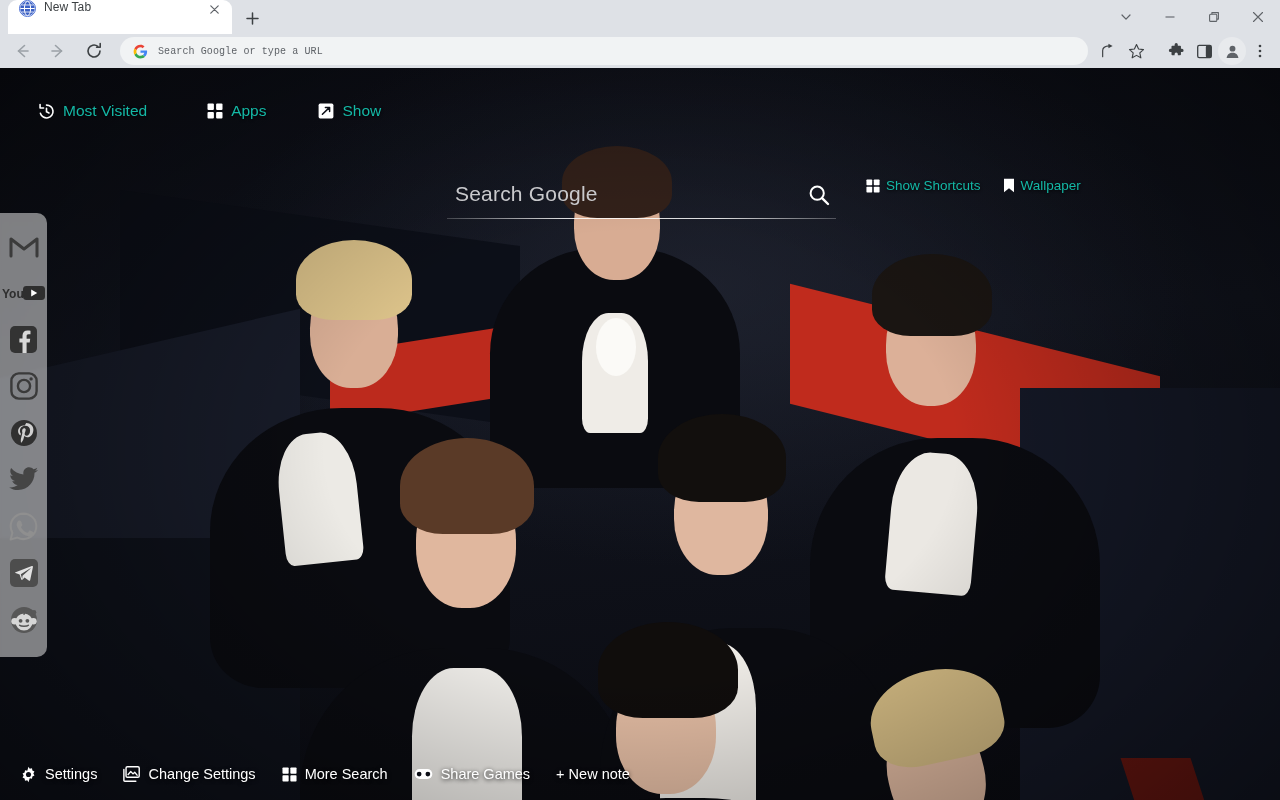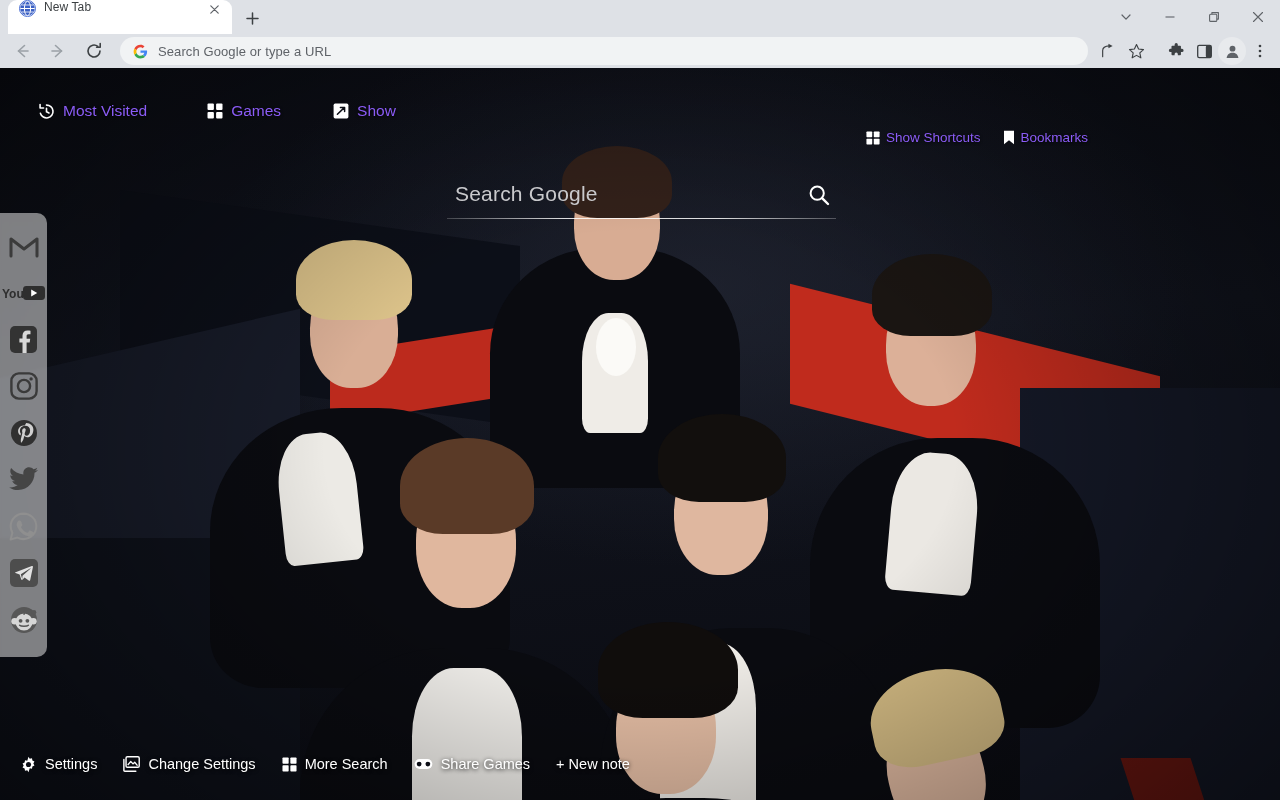--- a/index.html
+++ b/index.html
@@ -45,21 +45,21 @@
   }
   .nav-btn {
     width:30px; height:30px; border-radius:50%; margin:0 3px;
     display:flex; align-items:center; justify-content:center; flex:0 0 30px;
   }
   .omnibox {
     flex:1; height:28px; background:#f1f3f4; border-radius:14px;
     display:flex; align-items:center; padding:0 12px 0 13px; gap:10px;
     margin:0 6px 0 8px;
   }
-  .omni-placeholder { font-size:13px; color:#5f6368; letter-spacing:.1px; }
+  .omni-placeholder { font-size:10px; color:#5f6368; letter-spacing:.1px;font-family:Liberation Mono, monospace; }
   .tb-icon {
     width:28px; height:28px; border-radius:50%; flex:0 0 28px;
     display:flex; align-items:center; justify-content:center;
   }
 
   
   .ntp {
     position:relative; width:1280px; height:732px; overflow:hidden;
     background:#07080c;
   }
@@ -102,24 +102,24 @@
 
   
   .ntp-topnav {
     position:absolute; left:0; top:0; width:1280px; height:86px;
     display:flex; align-items:center; z-index:6;
   }
   .nav-left { display:flex; align-items:center; gap:30px; margin-left:38px; }
   .nav-right { display:flex; align-items:center; gap:22px; position:absolute; left:866px; top:62px; }
   .navlink {
     display:flex; align-items:center; gap:8px;
-    color:#8b5cf6; font-size:15.5px; white-space:nowrap;
+    color:#14b8a6; font-size:15.5px; white-space:nowrap;
     text-shadow:0 1px 3px rgba(0,0,0,.85);
   }
-  .navlink.small { font-size:13.5px; gap:6px; }
+  .navlink.small { font-size:13.5px; gap:6px;margin-top:48px; }
   .navlink .ic { display:flex; align-items:center; justify-content:center; }
 
   
   .ntp-search {
     position:absolute; left:447px; top:110px; width:389px; z-index:6;
   }
   .search-row { display:flex; align-items:center; }
   .search-input {
     flex:1; background:transparent; border:none; outline:none;
     color:#ffffff; font-family:"Liberation Sans", sans-serif;
@@ -140,21 +140,21 @@
     display:flex; flex-direction:column; align-items:center;
     padding:12px 0; gap:0; z-index:6;
     backdrop-filter:blur(1px);
   }
   .social-item {
     width:47px; height:49px; display:flex; align-items:center; justify-content:center;
   }
 
   
   .ntp-bottom {
-    position:absolute; left:0; bottom:14px; width:1280px; height:44px;
+    position:absolute; left:0; bottom:4px; width:1280px; height:44px;
     display:flex; align-items:center; gap:26px; padding-left:20px; z-index:6;
   }
   .botlink {
     display:flex; align-items:center; gap:8px;
     color:#ffffff; font-size:14.5px; white-space:nowrap;
     text-shadow:0 1px 4px rgba(0,0,0,.9);
   }
   .botlink .ic { display:flex; align-items:center; justify-content:center; }
 </style>
 </head>
@@ -375,21 +375,21 @@
 
       <div class="navlink" style="margin-left:30px;">
         <span class="ic">
           <svg width="16" height="16" viewBox="0 0 16 16">
             <rect x="0.5" y="0.5" width="6.4" height="6.4" rx="1" fill="#fff"></rect>
             <rect x="9.1" y="0.5" width="6.4" height="6.4" rx="1" fill="#fff"></rect>
             <rect x="0.5" y="9.1" width="6.4" height="6.4" rx="1" fill="#fff"></rect>
             <rect x="9.1" y="9.1" width="6.4" height="6.4" rx="1" fill="#fff"></rect>
           </svg>
         </span>
-        <span>Games</span>
+        <span>Apps</span>
       </div>
 
       <div class="navlink" style="margin-left:22px;">
         <span class="ic">
           <svg width="16" height="16" viewBox="0 0 16 16">
             <rect x="0.6" y="0.6" width="14.8" height="14.8" rx="1.6" fill="#fff"></rect>
             <path d="M4.4 11.3 L11.3 4.6 M7.4 4.4 L11.6 4.4 L11.6 8.6" stroke="#0c0e16" stroke-width="1.5" fill="none" stroke-linecap="round" stroke-linejoin="round"></path>
           </svg>
         </span>
         <span>Show</span>
@@ -408,21 +408,21 @@
         </span>
         <span>Show Shortcuts</span>
       </div>
 
       <div class="navlink small">
         <span class="ic">
           <svg width="12" height="15" viewBox="0 0 12 15">
             <path d="M1 0.8 L11 0.8 L11 14.2 L6 10.2 L1 14.2 Z" fill="#fff"></path>
           </svg>
         </span>
-        <span>Bookmarks</span>
+        <span>Wallpaper</span>
       </div>
     </div>
   </div>
 
   <div class="ntp-search">
     <div class="search-row">
       <input class="search-input" type="text" placeholder="Search Google" style="">
       <span class="search-go">
         <svg width="22" height="22" viewBox="0 0 22 22">
           <circle cx="9.2" cy="9.2" r="6.6" fill="none" stroke="#fff" stroke-width="2"></circle>

